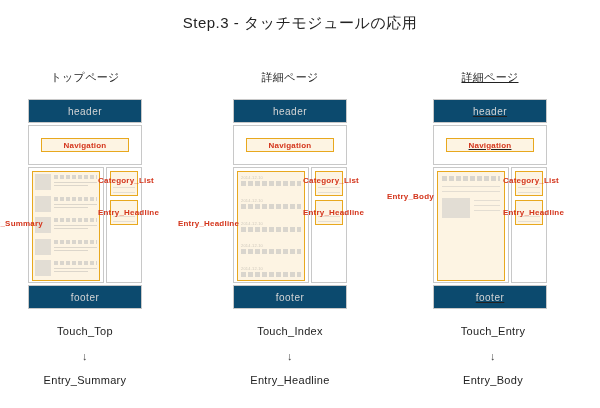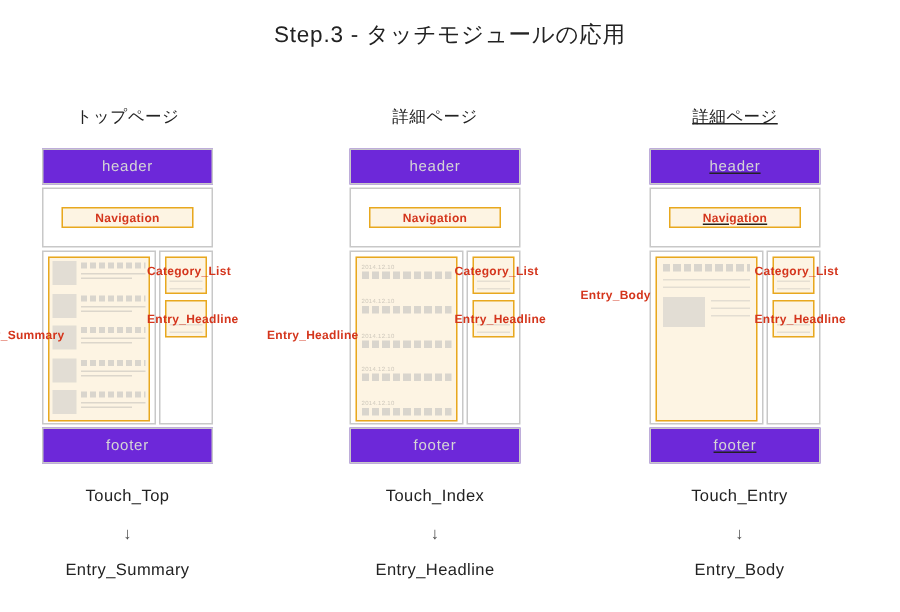--- a/index.html
+++ b/index.html
@@ -39,21 +39,21 @@
   
   .page{
     width:114px;
     margin:0 auto;
     position:relative;
   }
 
   .band{
     box-sizing:border-box;
     border:1px solid #c8c8c8;
-    background:#6d28d9;
+    background:#0c4a6e;
     height:24px;
     display:flex;align-items:center;justify-content:center;
     font-size:10px;
     color:#d5d5d5;
     letter-spacing:.5px;
   }
   .band.header{margin-bottom:2px;}
   .band.footer{margin-top:2px;}
 
   .navwrap{

